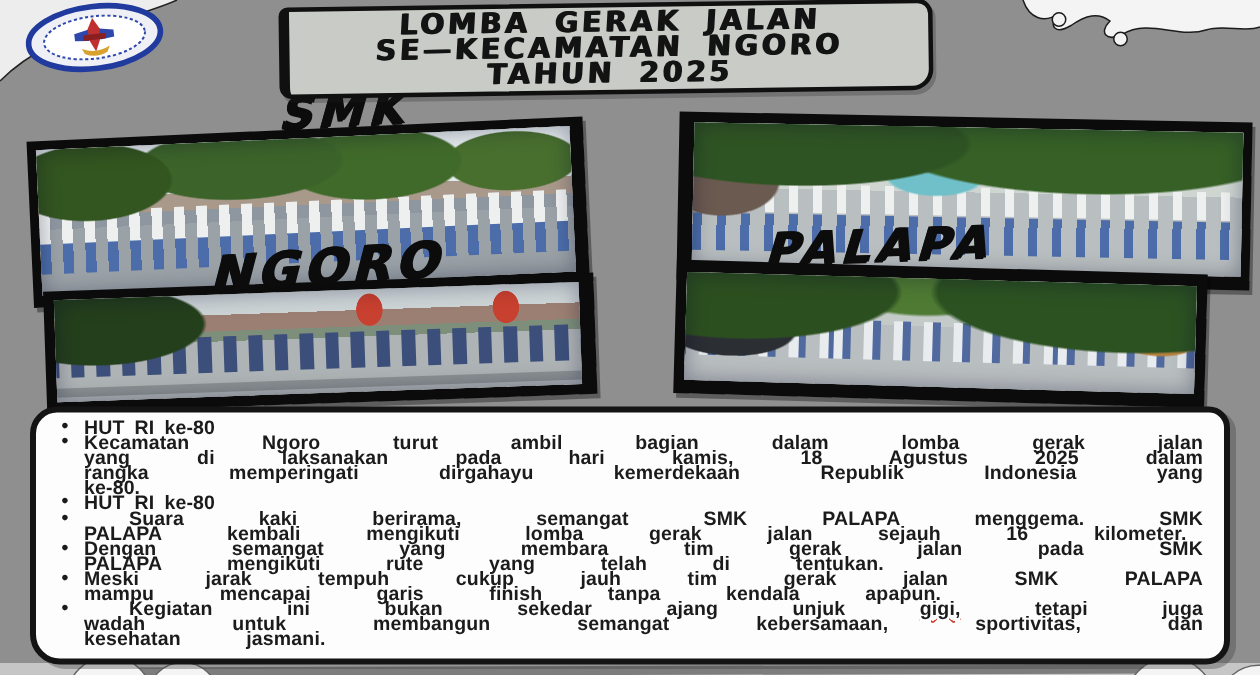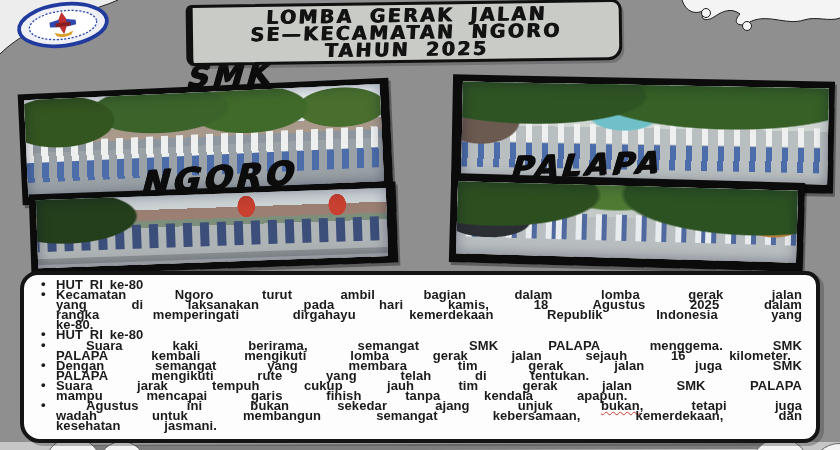--- a/index.html
+++ b/index.html
@@ -174,26 +174,26 @@
       <li class="tight">
         <span class="dot">•</span>
         <span>HUT RI ke-80</span>
       </li>
       <li class="ind">
         <span class="dot">•</span>
         <span>Suara kaki berirama, semangat SMK PALAPA menggema. SMK PALAPA kembali mengikuti lomba gerak jalan sejauh 16 kilometer.</span>
       </li>
       <li>
         <span class="dot">•</span>
-        <span>Dengan semangat yang membara tim gerak jalan juga SMK PALAPA mengikuti rute yang telah di tentukan.</span>
+        <span>Dengan semangat yang membara tim gerak jalan pada SMK PALAPA mengikuti rute yang telah di tentukan.</span>
       </li>
       <li>
         <span class="dot">•</span>
-        <span>Suara jarak tempuh cukup jauh tim gerak jalan SMK PALAPA mampu mencapai garis finish tanpa kendala apapun.</span>
+        <span>Meski jarak tempuh cukup jauh tim gerak jalan SMK PALAPA mampu mencapai garis finish tanpa kendala apapun.</span>
       </li>
       <li class="ind">
         <span class="dot">•</span>
-        <span>Agustus ini bukan sekedar ajang unjuk </span><span class="squiggle">bukan,</span><span> tetapi juga wadah untuk membangun semangat kebersamaan, kemerdekaan, dan kesehatan jasmani.</span>
+        <span>Kegiatan ini bukan sekedar ajang unjuk </span><span class="squiggle">gigi,</span><span> tetapi juga wadah untuk membangun semangat kebersamaan, sportivitas, dan kesehatan jasmani.</span>
       </li>
     </ul>
   </div>
 
 </div>
 
 </body></html>

